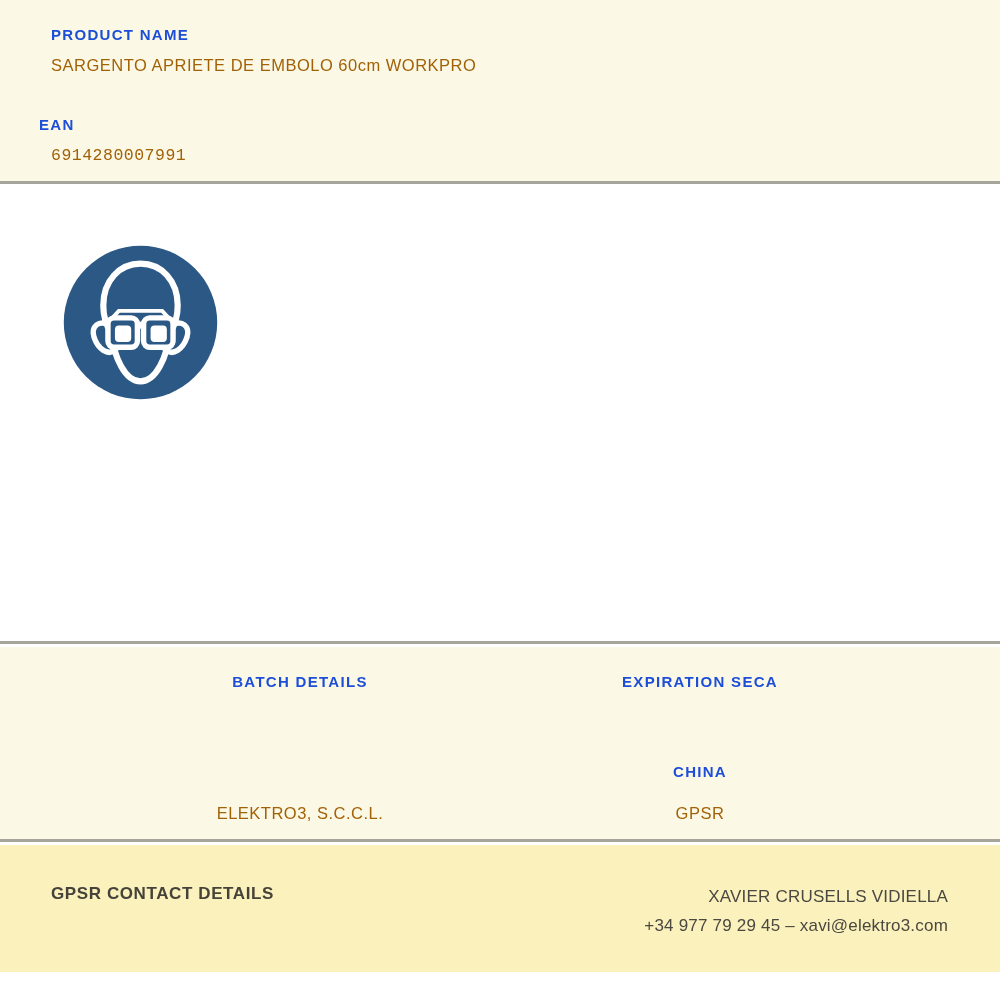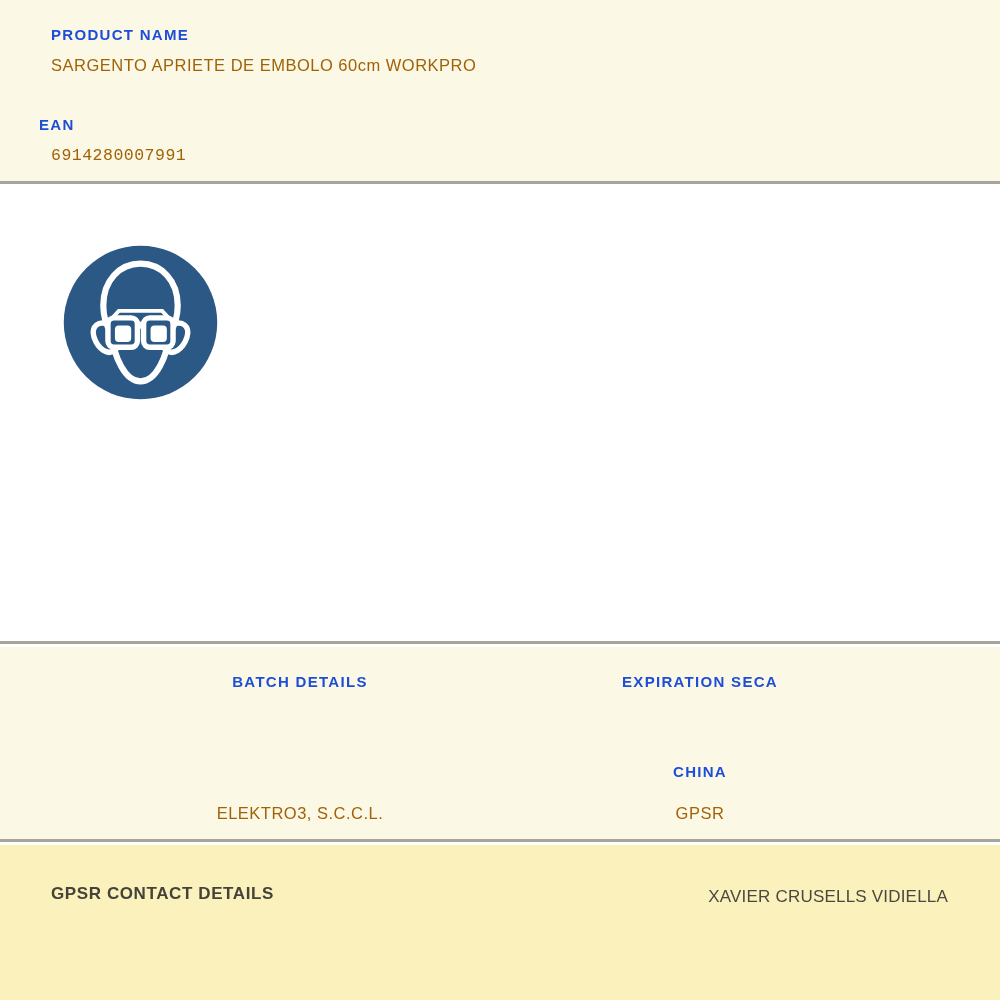--- a/index.html
+++ b/index.html
@@ -9,21 +9,21 @@
     position:relative;
     overflow:hidden;
     background:#fff;
   }
   .sec { position:absolute; left:0; right:0; }
 
   
   #sec-header   { top:0;     height:184px; background:#fcf8e6; border-bottom:3px solid #a6a59c; }
   #sec-picto    { top:187px; height:457px; background:#ffffff; border-bottom:3px solid #a6a59c; }
   #sec-details  { top:647px; height:195px; background:#fcf8e6; border-bottom:3px solid #a6a59c; }
-  #sec-contact  { top:845px; height:156px; background:#fbf1bc; }
+  #sec-contact  { top:845px; height:127px; background:#fbf1bc; }
 
   .abs { position:absolute; }
 
   .field-label {
     font-weight:bold;
     font-size:15px;
     letter-spacing:1.3px;
     color:#1d4ed8;
     white-space:nowrap;
   }
@@ -105,14 +105,15 @@
   <div class="col col-left row2-value field-value">ELEKTRO3, S.C.C.L.</div>
 
   <div class="col col-right row2-label field-label">CHINA</div>
   <div class="col col-right row2-value field-value">GPSR</div>
 </div>
 
 <div class="sec" id="sec-contact">
   <div class="abs field-label pos-gpsr-label">GPSR CONTACT DETAILS</div>
   <div class="contact-block">
     <div>XAVIER CRUSELLS VIDIELLA</div>
+    <div>+34 977 79 29 45 – xavi@elektro3.com</div>
   </div>
 </div>
 
 </body></html>

